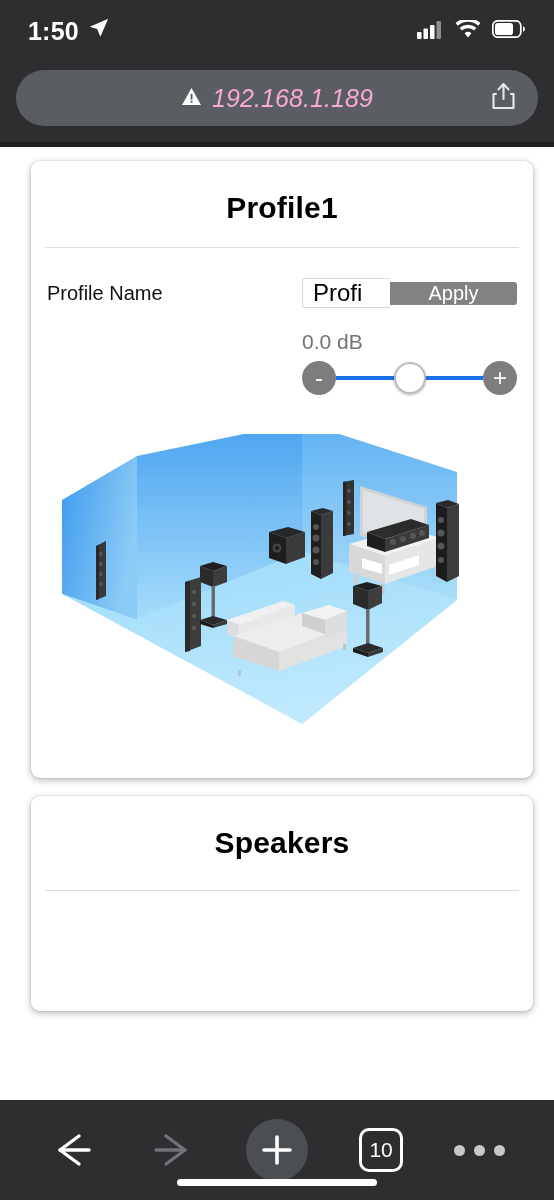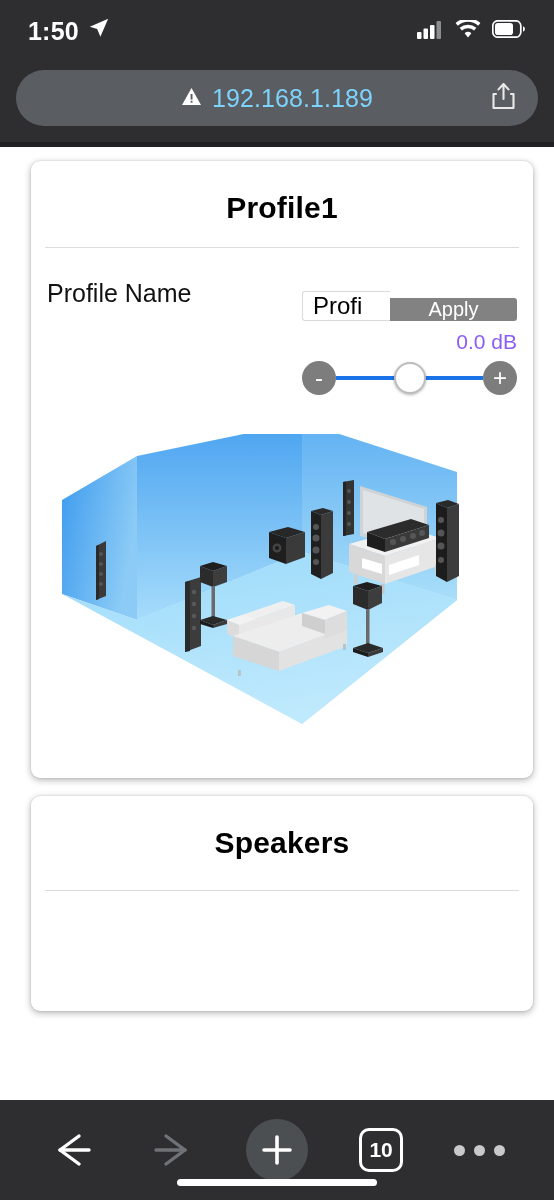--- a/index.html
+++ b/index.html
@@ -25,21 +25,21 @@
   .urlbar-wrap {
     position:absolute; top:62px; left:0; width:554px; height:80px;
     background:#2e2e30;
   }
   .urlbar {
     position:absolute; top:8px; left:16px; width:522px; height:56px;
     background:#5a5d61; border-radius:28px;
     display:flex; align-items:center; justify-content:center; position:relative;
   }
   .url-center { display:flex; align-items:center; gap:10px; }
-  .url-text { color:#7dd3fc; font-size:25px; letter-spacing:0.1px; }
+  .url-text { color:#f9a8d4; font-size:25px; letter-spacing:0.1px;font-style:italic; }
   .share-btn { position:absolute; right:22px; top:50%; transform:translateY(-50%); }
   .chrome-divider {
     position:absolute; top:142px; left:0; width:554px; height:5px; background:#202022;
   }
 
   
   .page {
     position:absolute; top:147px; left:5px; width:554px; height:953px;
     background:#ffffff; overflow:hidden;
   }
@@ -48,44 +48,44 @@
     border-radius:9px;
     box-shadow:0 2px 7px rgba(0,0,0,0.30), 0 0 2px rgba(0,0,0,0.16);
   }
   .card-title {
     text-align:center; font-size:30px; font-weight:700; color:#000;
     padding:30px 0 22px 0; letter-spacing:0.2px;
   }
   .card-rule { height:1px; background:#dcdcdc; margin:0 14px; }
 
   .row { display:flex; align-items:center; min-height:74px; padding:0 16px; }
-  .row-label { font-size:25px; color:#111; flex:0 0 auto; }
+  .row-label { font-size:20px; color:#111; flex:0 0 auto; }
   .row-ctl { margin-left:auto; display:flex; align-items:center; }
 
   
-  .input-group { display:flex; align-items:flex-end; width:215px; height:56px; }
+  .input-group { display:flex; align-items:center; width:215px; height:56px; }
   .txt-input {
     width:88px; background:#fff; border:1px solid #dadada; border-right:none;
     border-radius:3px 0 0 3px; font-size:24px; color:#000;
     padding:0 10px; font-family:"Liberation Sans", sans-serif;
     overflow:hidden; white-space:nowrap;
     display:flex; align-items:center;
   }
   .apply-btn {
     flex:1; background:#828282; color:#ffffff; border:none;
     border-radius:0 3px 3px 0; font-size:20px;
     font-family:"Liberation Sans", sans-serif; cursor:pointer;
     display:flex; align-items:center; justify-content:center;
   }
 
   
   .slider-block { position:relative; width:215px; height:66px; }
   .slider-value {
-    position:absolute; top:-2px; left:0; width:100%; text-align:right;
-    font-size:21px; color:#8b5cf6;
+    position:absolute; top:-2px; left:0; width:100%; text-align:left;
+    font-size:21px; color:#737373;
   }
   .slider-row {
     position:absolute; top:28px; left:0; width:100%; height:36px;
     display:flex; align-items:center;
   }
   .step-btn {
     width:34px; height:34px; border-radius:50%; background:#7d7d7d;
     color:#fff; font-size:24px; line-height:30px; text-align:center;
     flex:0 0 auto; cursor:pointer; user-select:none;
     display:flex; align-items:center; justify-content:center;
@@ -122,21 +122,21 @@
     justify-content:space-around; padding:0 24px;
   }
   .tb-item { display:flex; align-items:center; justify-content:center; cursor:pointer; }
   .plus-circle {
     width:62px; height:62px; border-radius:50%; background:#4c4f52;
     display:flex; align-items:center; justify-content:center;
   }
   .tabcount {
     width:44px; height:44px; border:3px solid #ffffff; border-radius:10px;
     display:flex; align-items:center; justify-content:center;
-    color:#ffffff; font-size:21px; font-weight:700;
+    color:#ffffff; font-size:21px; font-weight:400;
   }
   .dots { display:flex; gap:9px; }
   .dots i { width:11px; height:11px; border-radius:50%; background:#c9c9c9; display:block; }
   .home-ind {
     position:absolute; bottom:14px; left:50%; transform:translateX(-50%);
     width:200px; height:7px; border-radius:4px; background:#ffffff;
   }
 </style>
 </head>
 <body>

